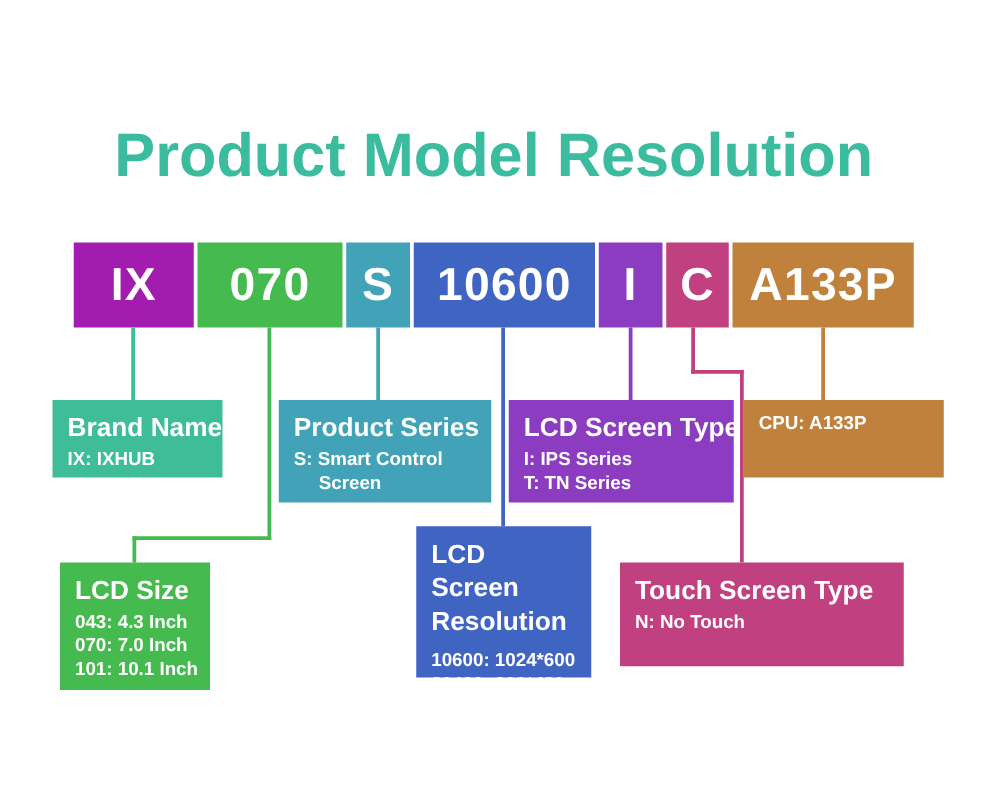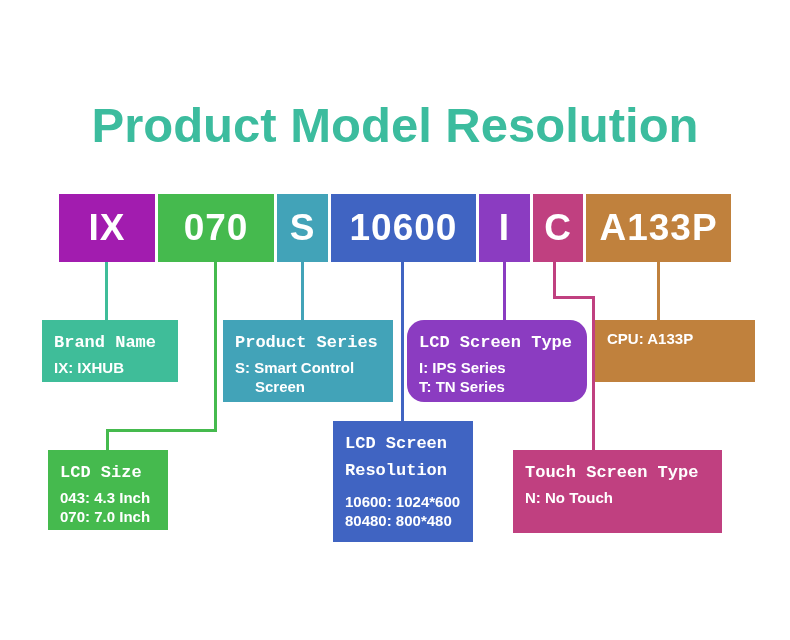--- a/index.html
+++ b/index.html
@@ -34,30 +34,30 @@
   .conn-070-v1  {left:214px;top:262px;width:3px;height:170px}
   .conn-070-h   {left:106px;top:429px;width:111px;height:3px}
   .conn-070-v2  {left:106px;top:429px;width:3px;height:21px}
   .conn-c-v1    {left:553px;top:262px;width:3px;height:37px}
   .conn-c-h     {left:553px;top:296px;width:42px;height:3px}
   .conn-c-v2    {left:592px;top:296px;width:3px;height:154px}
   
   .lbox{
     position:absolute;color:#ffffff;padding:9px 12px;box-sizing:border-box;
   }
-  .lbox-title{font-size:17px;font-weight:600;line-height:27px;white-space:nowrap;font-family:Liberation Mono, monospace;}
+  .lbox-title{font-size:21px;font-weight:600;line-height:27px;white-space:nowrap;}
   .lbox-line{font-size:15px;font-weight:600;line-height:19px;white-space:nowrap;}
   .indent{padding-left:20px;}
   .lbox-brand {left:42px; top:320px;width:136px;height:62px}
   .lbox-series{left:223px;top:320px;width:170px;height:82px}
   .lbox-type  {left:407px;top:320px;width:180px;height:82px}
   .lbox-chip  {left:595px;top:320px;width:160px;height:62px}
-  .lbox-size  {left:48px; top:450px;width:120px;height:80px}
+  .lbox-size  {left:48px; top:450px;width:120px;height:102px}
   .lbox-res   {left:333px;top:421px;width:140px;height:121px}
-  .lbox-touch {left:513px;top:450px;width:209px;height:83px}
+  .lbox-touch {left:496px;top:450px;width:227px;height:83px}
   .lbox-res .lbox-title{white-space:normal;margin-bottom:8px;}
   .lbox-title{margin-bottom:2px;}
 </style>
 </head>
 <body>
 
 <div class="canvas">
 
   <h1 class="title" style="color: rgb(60, 188, 158);">Product Model Resolution</h1>
 
@@ -85,21 +85,21 @@
     <div class="lbox-title">Brand Name</div>
     <div class="lbox-line">IX: IXHUB</div>
   </div>
 
   <div class="lbox lbox-series" style="background: rgb(66, 163, 184);">
     <div class="lbox-title">Product Series</div>
     <div class="lbox-line">S: Smart Control</div>
     <div class="lbox-line indent">Screen</div>
   </div>
 
-  <div class="lbox lbox-type" style="background: rgb(139, 60, 193); border-radius: 17px;">
+  <div class="lbox lbox-type" style="background: rgb(139, 60, 193);">
     <div class="lbox-title">LCD Screen Type</div>
     <div class="lbox-line">I: IPS Series</div>
     <div class="lbox-line">T: TN Series</div>
   </div>
 
   <div class="lbox lbox-chip" style="background: rgb(192, 129, 61);">
     <div class="lbox-line">CPU: A133P</div>
   </div>
 
   <div class="lbox lbox-size" style="background: rgb(69, 186, 78);">

